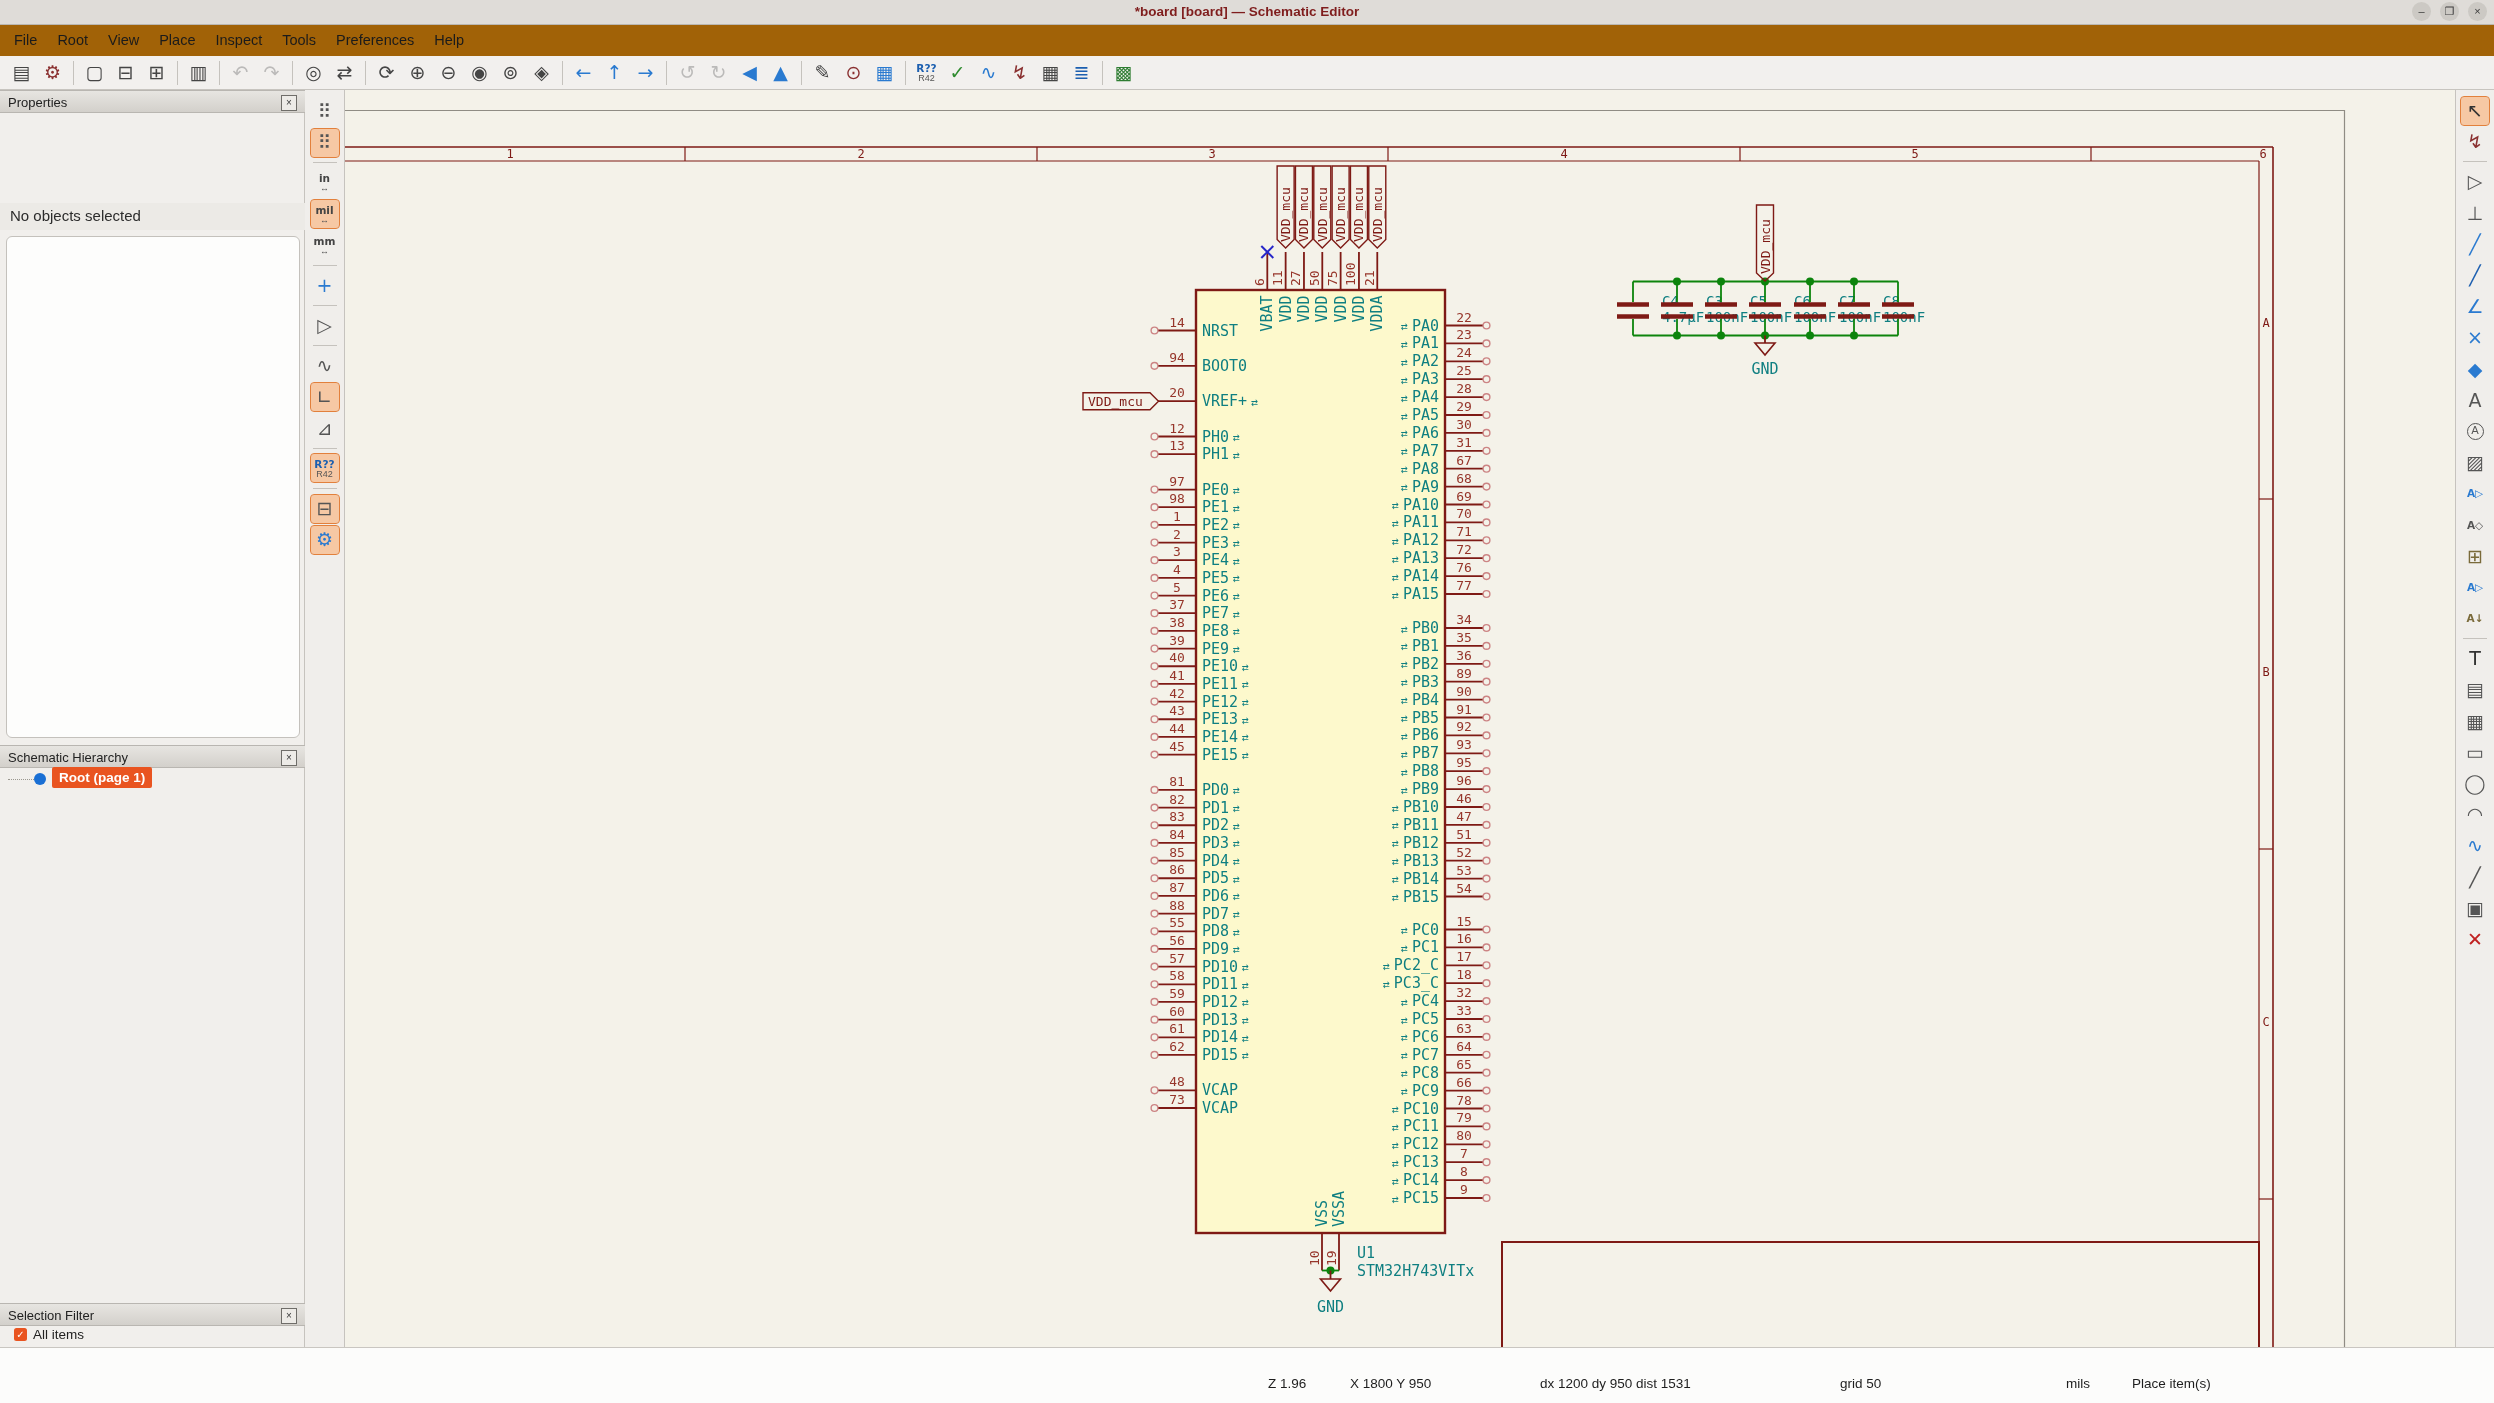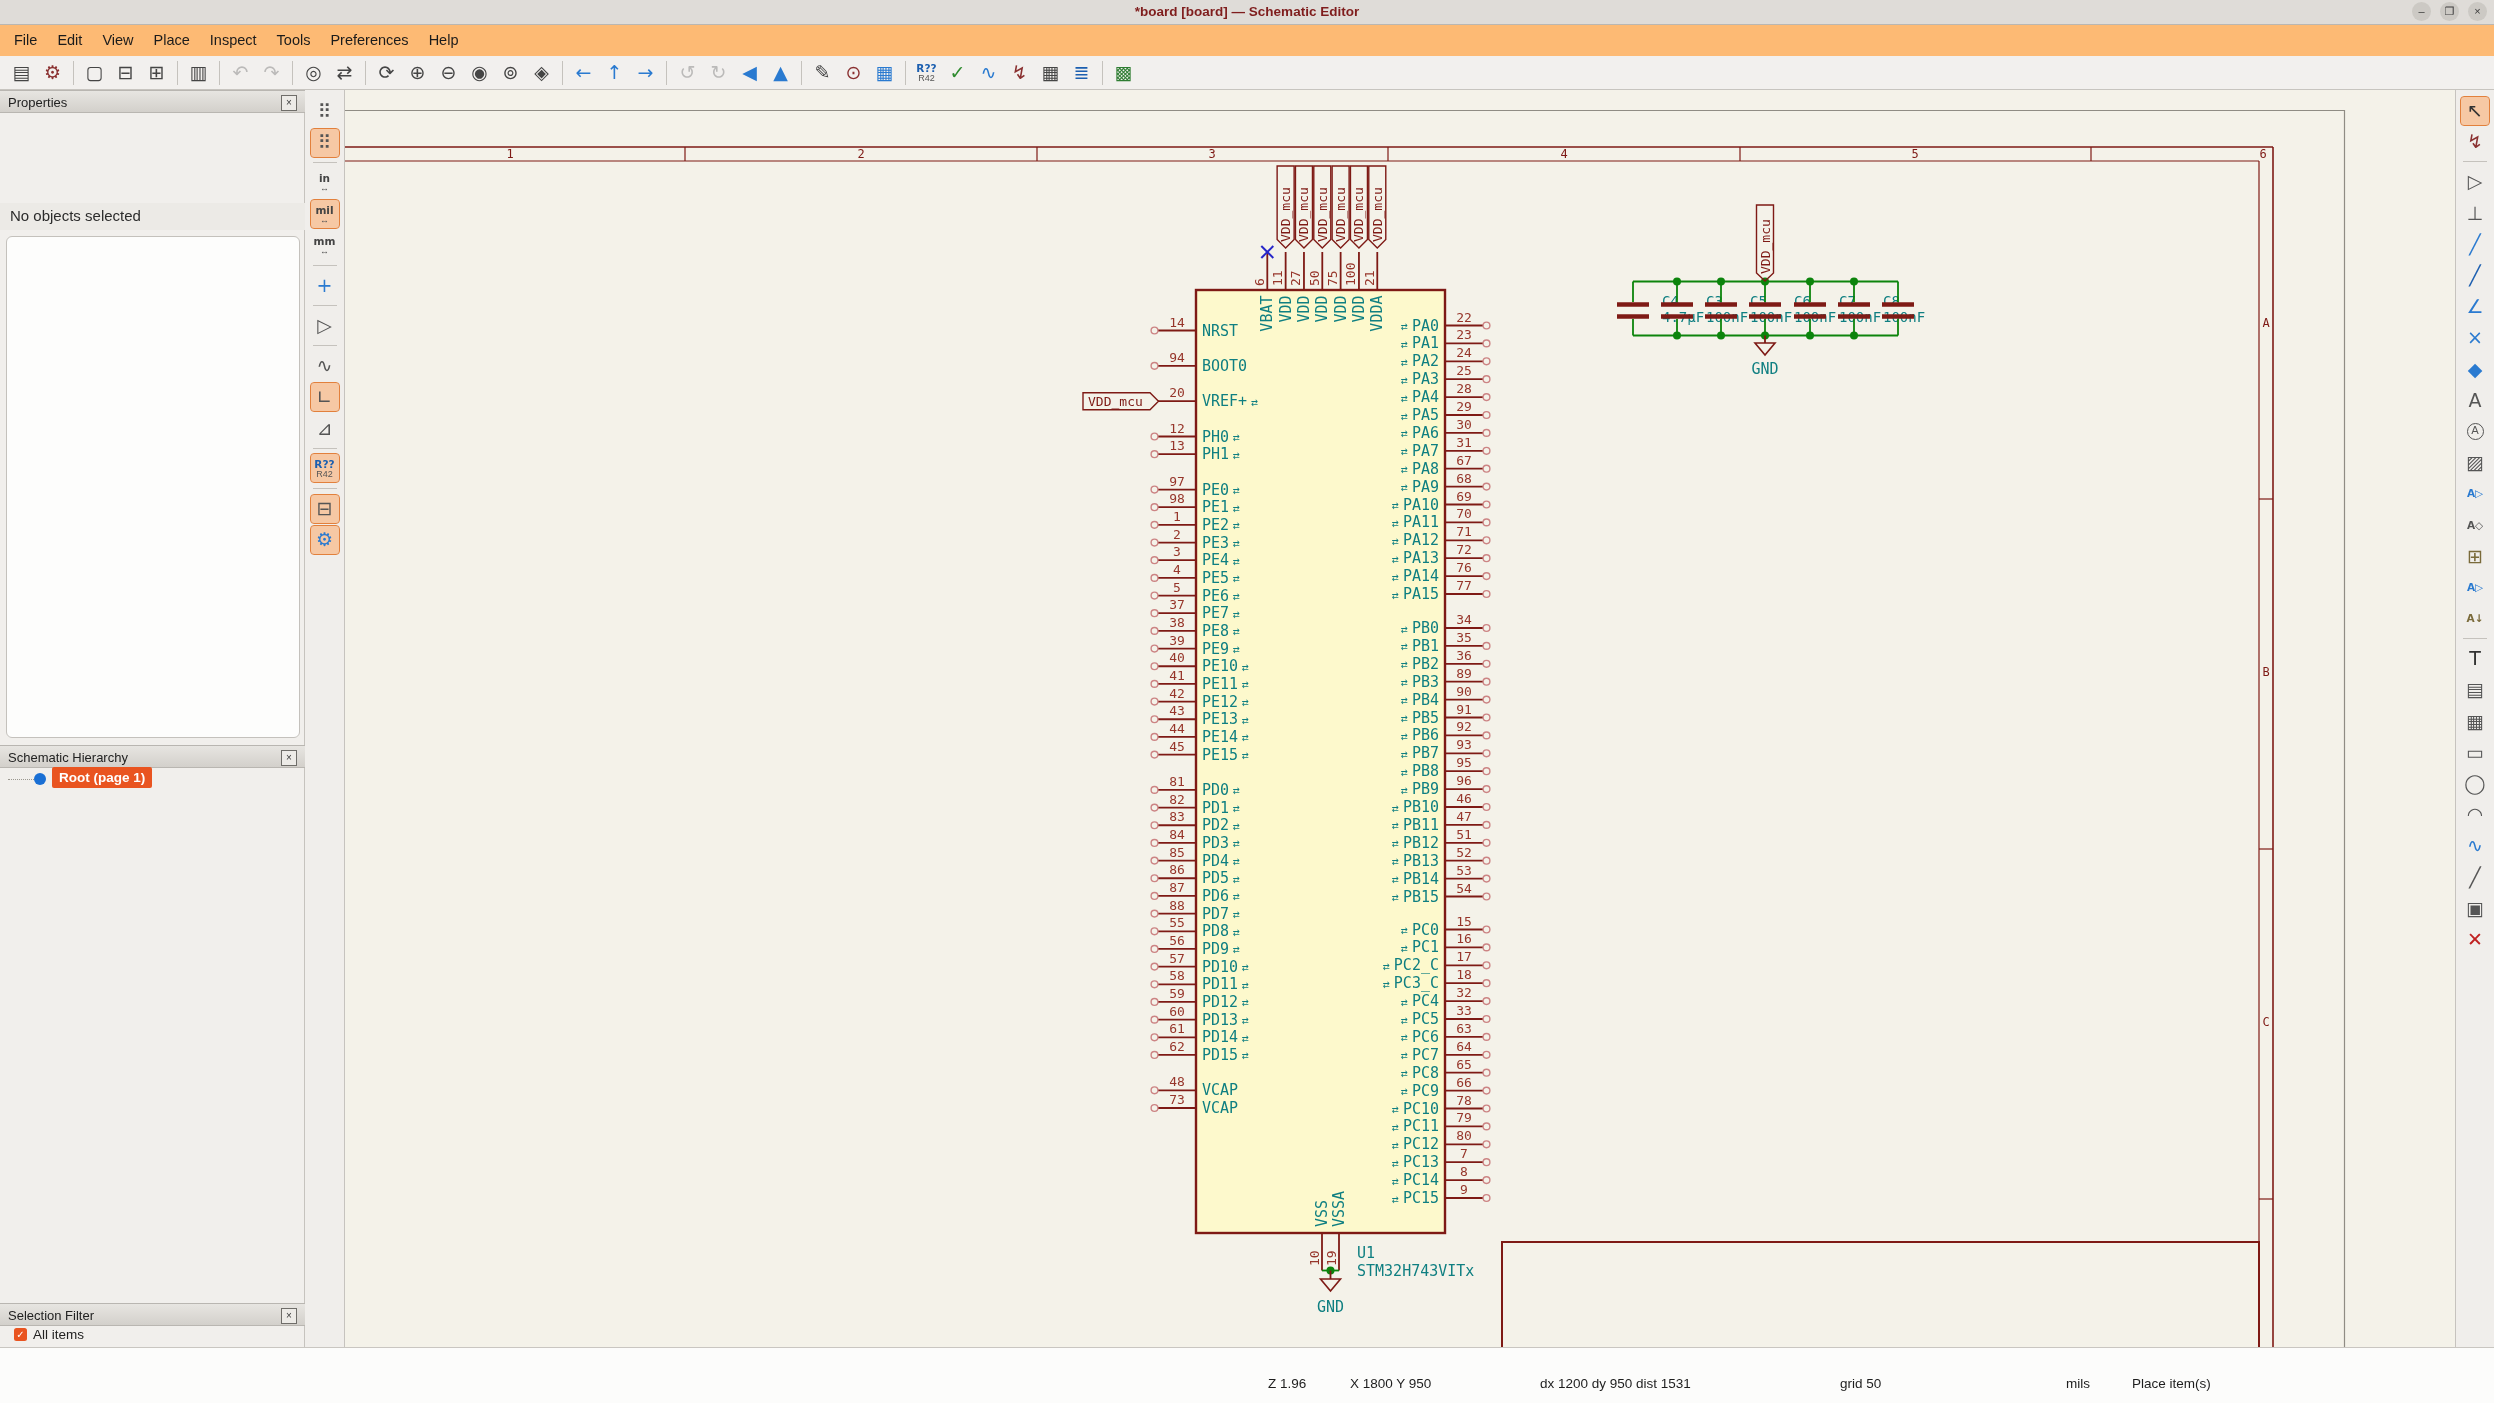--- a/index.html
+++ b/index.html
@@ -7,21 +7,21 @@
        font-family:"Liberation Sans",sans-serif;background:#efedea;color:#222;}
   
   #titlebar{position:absolute;left:0;top:0;width:2494px;height:24px;background:#dfdcd8;
             border-bottom:1px solid #bab7b2;}
   #title-text{position:absolute;left:0;right:0;top:0;height:24px;line-height:24px;text-align:center;
               font-size:13.5px;font-weight:bold;color:#7f1d1d;}
   .winbtns{position:absolute;right:7px;top:2px;display:flex;gap:9px;}
   .winbtn{width:19px;height:19px;border-radius:50%;background:#ccc9c4;color:#3c3c3c;
           font-size:11px;line-height:19px;text-align:center;cursor:default;}
   
-  #menubar{position:absolute;left:0;top:25px;width:2494px;height:31px;background:#fdba74;
+  #menubar{position:absolute;left:0;top:25px;width:2494px;height:31px;background:#a16207;
            display:flex;align-items:flex-start;padding-left:4px;box-sizing:border-box;}
   .menu-item{padding:0 10px;font-size:14.5px;color:#1b1b1b;height:31px;line-height:31px;}
   
   #toolbar-top{position:absolute;left:0;top:56px;width:2494px;height:34px;background:#f2f0ee;
                border-bottom:1px solid #c7c4bf;display:flex;align-items:center;padding-left:6px;box-sizing:border-box;}
   .tbtn{width:26px;height:26px;margin:0 2.5px;border-radius:3px;display:flex;flex-direction:column;
         align-items:center;justify-content:center;position:relative;}
   .tbtn .g{font-size:19px;line-height:19px;font-family:"DejaVu Sans",sans-serif;}
   .tbtn .g.txt{font-size:10.5px;font-weight:bold;line-height:11px;font-family:"DejaVu Sans",sans-serif;}
   .tbtn .sub{font-size:9px;line-height:8px;color:#555;}
@@ -78,21 +78,21 @@
   <div id="title-text">*board [board] — Schematic Editor</div>
   <div class="winbtns">
     <div class="winbtn">–</div>
     <div class="winbtn">❐</div>
     <div class="winbtn">×</div>
   </div>
 </div>
 
 <div id="menubar">
     <div class="menu-item">File</div>
-    <div class="menu-item">Edit</div>
+    <div class="menu-item">Root</div>
     <div class="menu-item">View</div>
     <div class="menu-item">Place</div>
     <div class="menu-item">Inspect</div>
     <div class="menu-item">Tools</div>
     <div class="menu-item">Preferences</div>
     <div class="menu-item">Help</div>
   </div>
 <div id="toolbar-top">
     <div class="tbtn">
       <span class="g" style="color: rgb(69, 69, 69);">▤</span>

